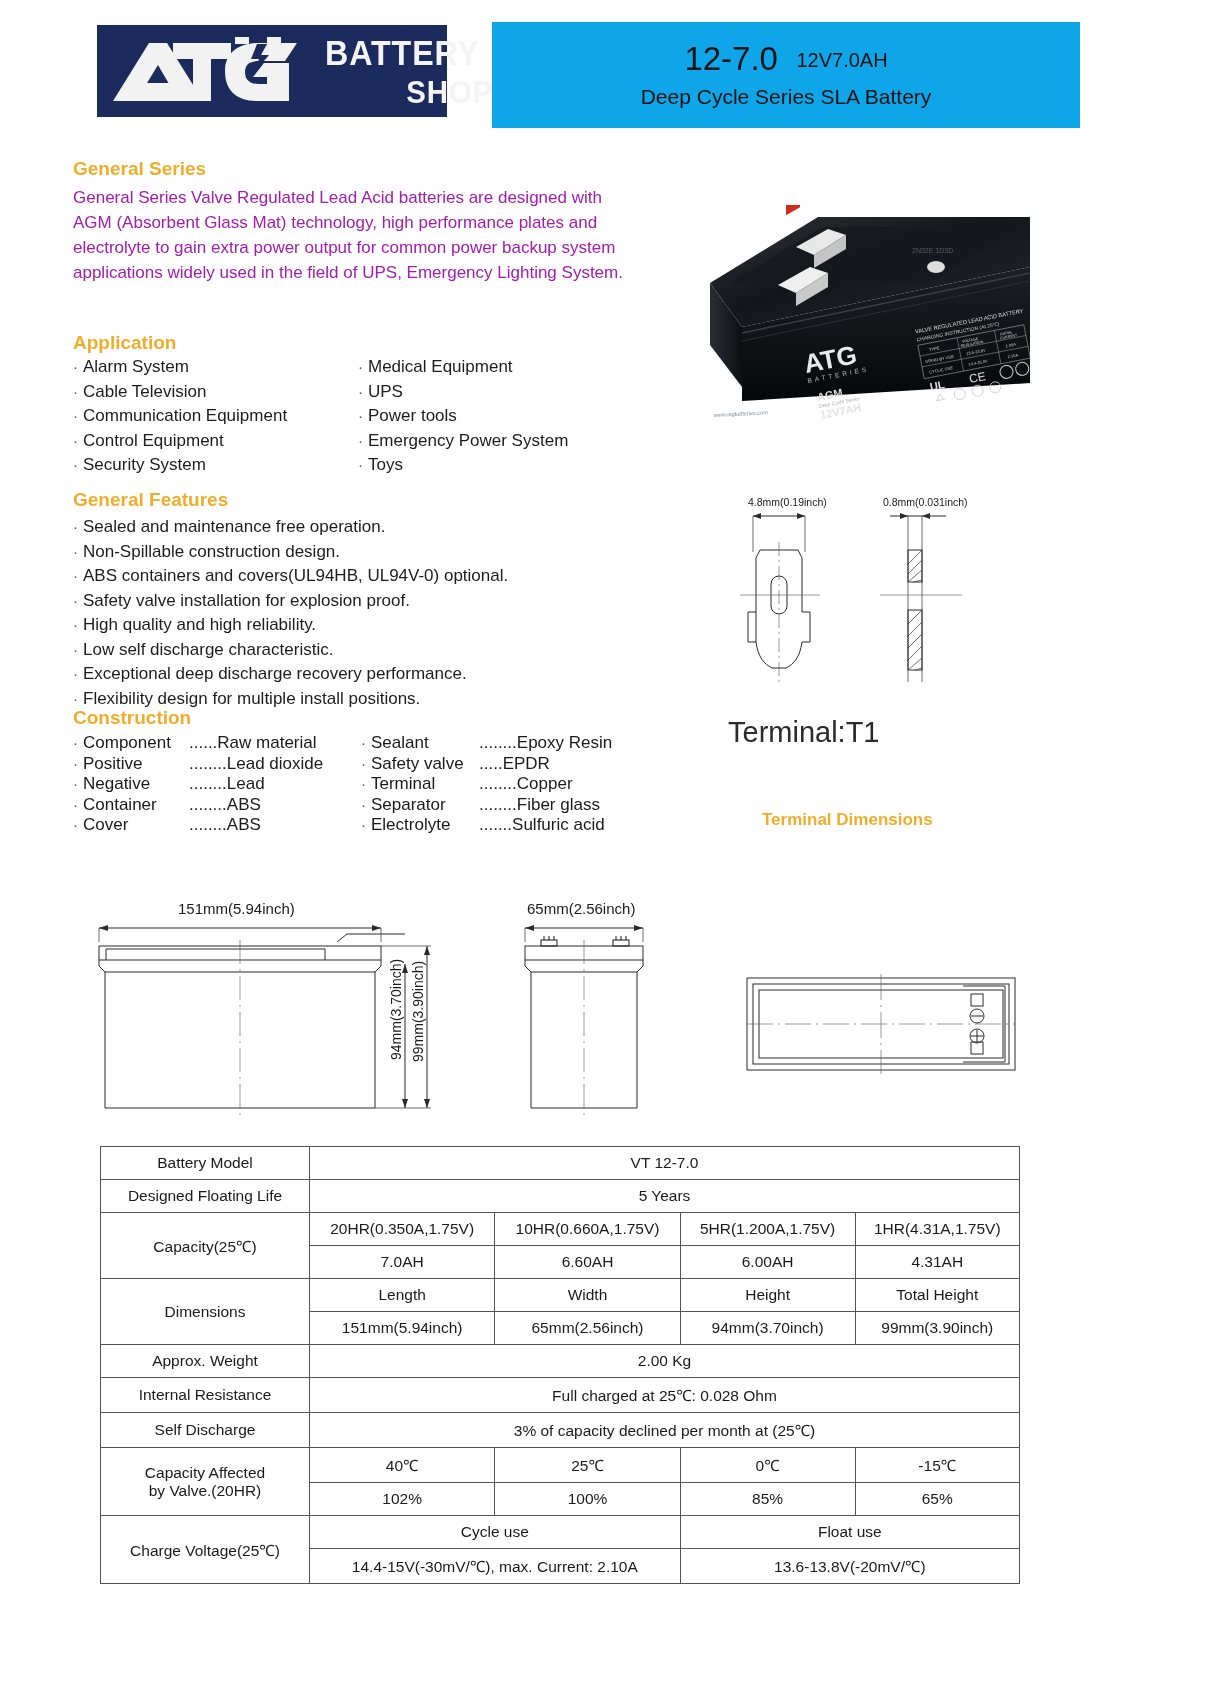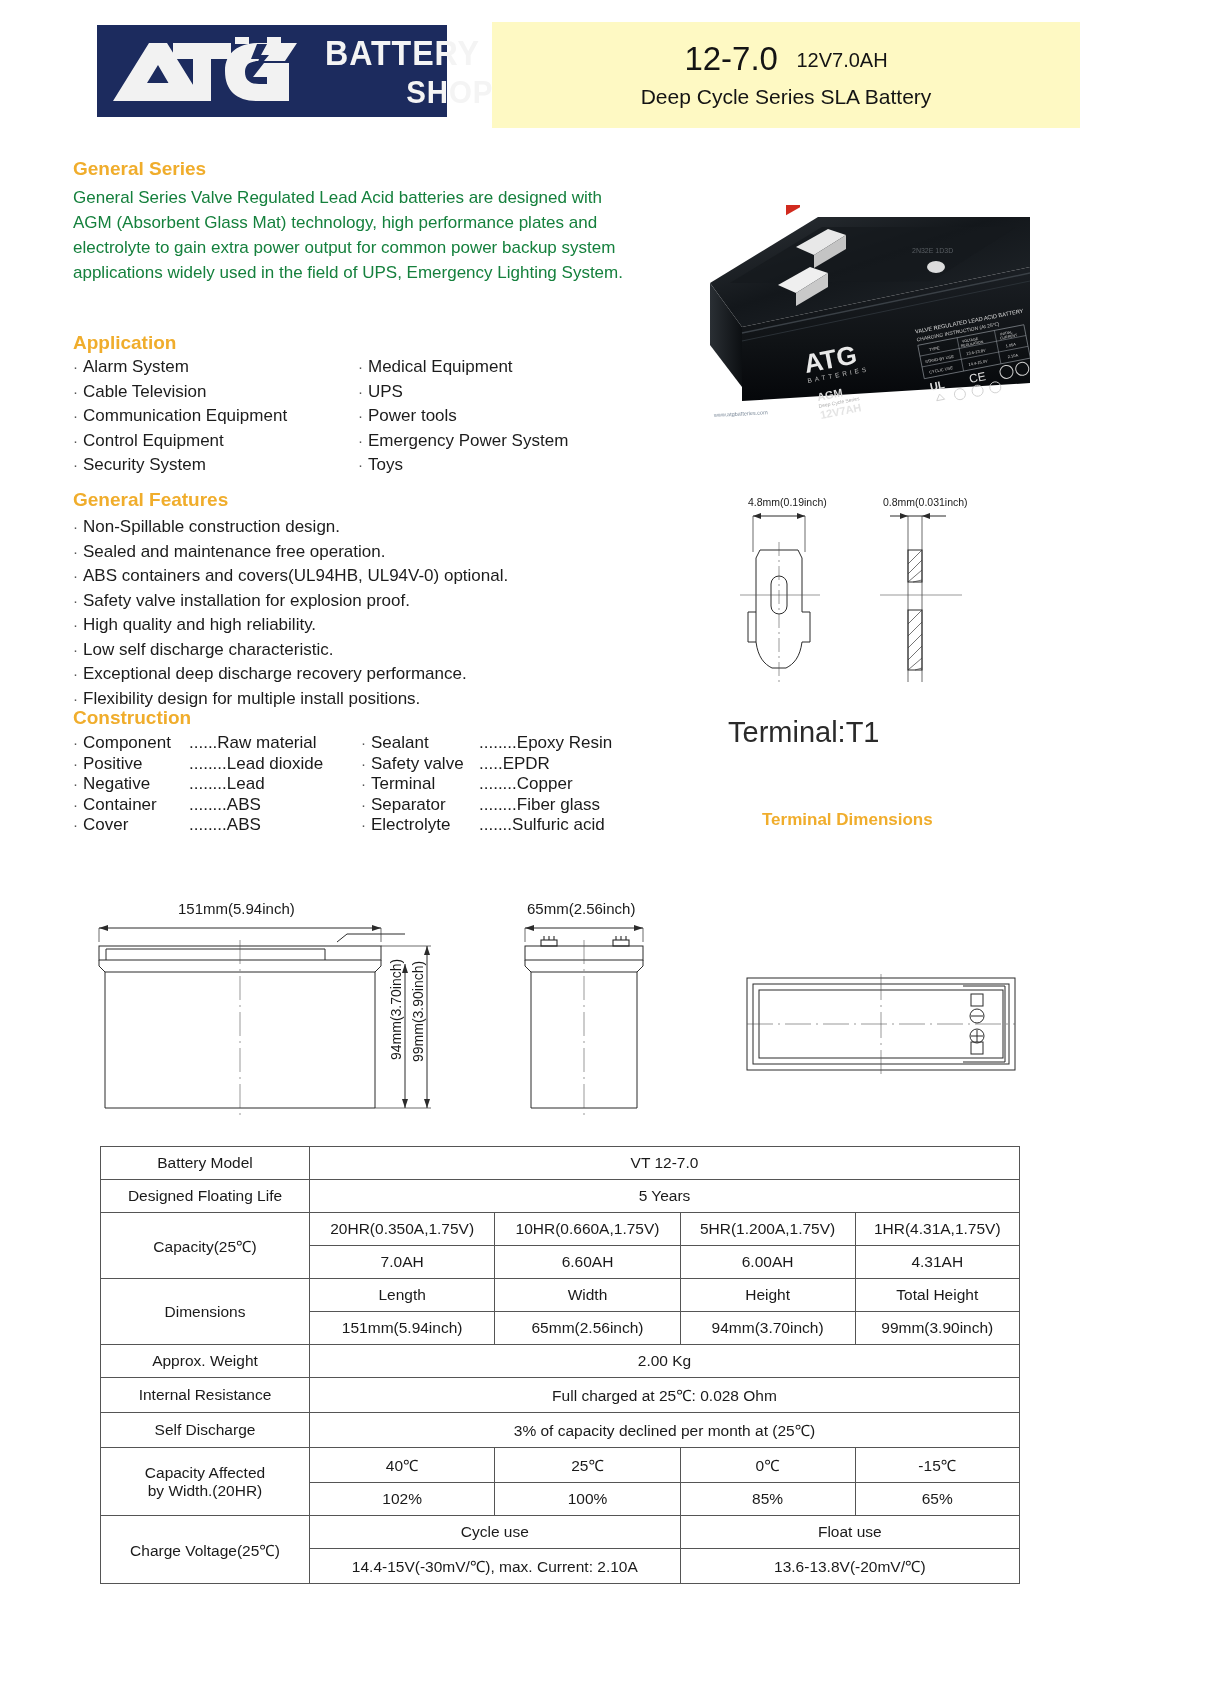--- a/index.html
+++ b/index.html
@@ -64,21 +64,21 @@
     text-align: right;
     margin-top: 6px;
     transform: scaleX(0.92);
     transform-origin: right center;
   }
 
   .title-band {
     position: absolute;
     left: 492px; top: 22px;
     width: 588px; height: 106px;
-    background: #fef9c3;
+    background: #0ea5e9;
   }
   .title-row1 {
     position: absolute;
     left: 0; top: 18px;
     width: 100%;
     text-align: center;
     white-space: nowrap;
   }
   .title-model {
     font-size: 33px;
@@ -103,21 +103,21 @@
   
   .sec-title {
     color: #f0ad2c;
     font-weight: bold;
     font-size: 19px;
     font-family: "Liberation Sans", sans-serif;
   }
   .body-text {
     font-size: 17px;
     line-height: 25px;
-    color: #15803d;
+    color: #a21caf;
   }
   ul.dotlist {
     list-style: none;
     margin: 0; padding: 0;
   }
   ul.dotlist li {
     font-size: 17px;
     line-height: 24.5px;
     color: #1c1c1c;
     white-space: nowrap;
@@ -263,22 +263,22 @@
       <li><span class="bullet">·</span><span>Power tools</span></li>
       <li><span class="bullet">·</span><span>Emergency Power System</span></li>
       <li><span class="bullet">·</span><span>Toys</span></li>
     </ul>
   </div>
 </div>
 
 <div id="general-features">
   <span class="sec-title">General Features</span>
   <ul class="dotlist">
+    <li><span class="bullet">·</span><span>Sealed and maintenance free operation.</span></li>
     <li><span class="bullet">·</span><span>Non-Spillable construction design.</span></li>
-    <li><span class="bullet">·</span><span>Sealed and maintenance free operation.</span></li>
     <li><span class="bullet">·</span><span>ABS containers and covers(UL94HB, UL94V-0) optional.</span></li>
     <li><span class="bullet">·</span><span>Safety valve installation for explosion proof.</span></li>
     <li><span class="bullet">·</span><span>High quality and high reliability.</span></li>
     <li><span class="bullet">·</span><span>Low self discharge characteristic.</span></li>
     <li><span class="bullet">·</span><span>Exceptional deep discharge recovery performance.</span></li>
     <li><span class="bullet">·</span><span>Flexibility design for multiple install positions.</span></li>
   </ul>
 </div>
 
 <div id="construction">
@@ -556,21 +556,21 @@
       <td class="label">Internal Resistance</td>
       <td colspan="4">Full charged at 25℃: 0.028 Ohm</td>
     </tr>
     <tr>
       <td class="label">Self Discharge</td>
       <td colspan="4">3% of capacity declined per month at (25℃)</td>
     </tr>
     <tr>
       <td class="label" rowspan="2">
         <div>Capacity Affected</div>
-        <div>by Width.(20HR)</div>
+        <div>by Valve.(20HR)</div>
       </td>
       <td>40℃</td>
       <td>25℃</td>
       <td>0℃</td>
       <td>-15℃</td>
     </tr>
     <tr>
       <td>102%</td>
       <td>100%</td>
       <td>85%</td>

